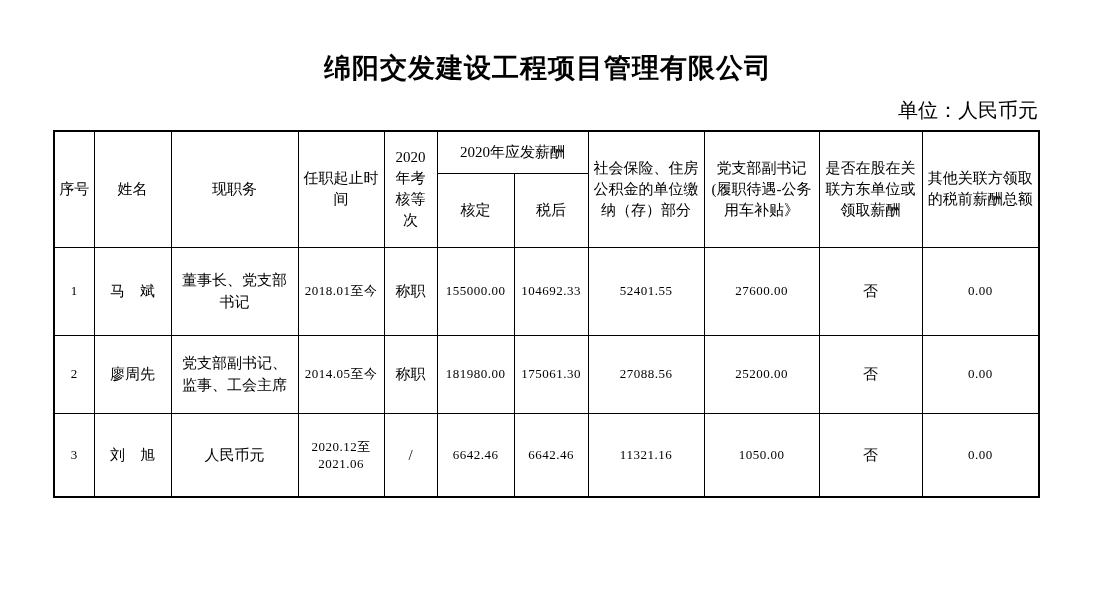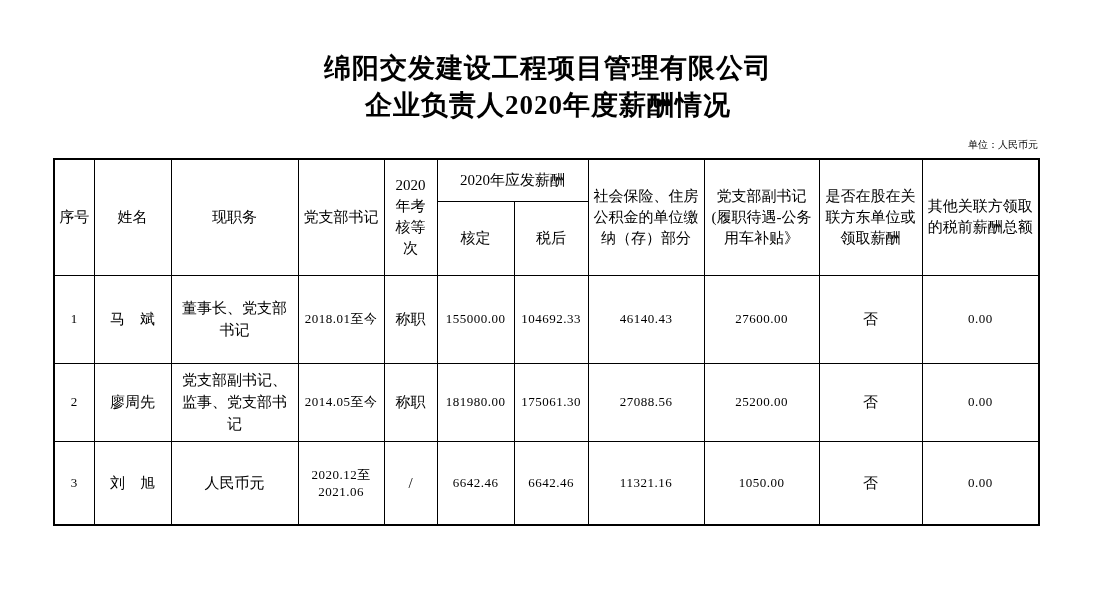--- a/index.html
+++ b/index.html
@@ -27,21 +27,21 @@
     line-height: 37px;
     letter-spacing: 1px;
   }
   .unit-row {
     width: 985px;
     margin: 10px 0 6px 53px;
     text-align: right;
   }
   .unit-label {
     font-family: "Liberation Sans", "DejaVu Sans", sans-serif;
-    font-size: 10px;
+    font-size: 20px;
   }
   table.salary-table {
     margin-left: 53px;
     width: 985px;
     border-collapse: collapse;
     table-layout: fixed;
     border: 2px solid #000000;
   }
   table.salary-table th,
   table.salary-table td {
@@ -70,21 +70,20 @@
     letter-spacing: 0.5px;
   }
 </style>
 </head>
 <body>
 
 <div class="page">
 
   <div class="title-block">
     <div class="title-line">绵阳交发建设工程项目管理有限公司</div>
-    <div class="title-line">企业负责人2020年度薪酬情况</div>
   </div>
 
   <div class="unit-row">
     <span class="unit-label">单位：人民币元</span>
   </div>
 
   <table class="salary-table">
     <colgroup>
       <col style="width:40px">
       <col style="width:77px">
@@ -96,21 +95,21 @@
       <col style="width:116px">
       <col style="width:115px">
       <col style="width:103px">
       <col style="width:117px">
     </colgroup>
     <thead>
       <tr class="hdr-top">
         <th rowspan="2">序号</th>
         <th rowspan="2">姓名</th>
         <th rowspan="2">现职务</th>
-        <th rowspan="2">党支部书记</th>
+        <th rowspan="2">任职起止时间</th>
         <th rowspan="2">2020年考核等次</th>
         <th colspan="2">2020年应发薪酬</th>
         <th rowspan="2">社会保险、住房公积金的单位缴纳（存）部分</th>
         <th rowspan="2">党支部副书记(履职待遇-公务用车补贴》</th>
         <th rowspan="2">是否在股在关联方东单位或领取薪酬</th>
         <th rowspan="2">其他关联方领取的税前薪酬总额</th>
       </tr>
       <tr class="hdr-sub">
         <th>核定</th>
         <th>税后</th>
@@ -118,29 +117,29 @@
     </thead>
     <tbody>
       <tr class="data-row-1">
         <td class="num">1</td>
         <td class="cn">马　斌</td>
         <td class="cn">董事长、党支部书记</td>
         <td class="num">2018.01至今</td>
         <td class="cn">称职</td>
         <td class="num">155000.00</td>
         <td class="num">104692.33</td>
-        <td class="num">46140.43</td>
+        <td class="num">52401.55</td>
         <td class="num">27600.00</td>
         <td class="cn">否</td>
         <td class="num">0.00</td>
       </tr>
       <tr class="data-row-2">
         <td class="num">2</td>
         <td class="cn">廖周先</td>
-        <td class="cn">党支部副书记、监事、党支部书记</td>
+        <td class="cn">党支部副书记、监事、工会主席</td>
         <td class="num">2014.05至今</td>
         <td class="cn">称职</td>
         <td class="num">181980.00</td>
         <td class="num">175061.30</td>
         <td class="num">27088.56</td>
         <td class="num">25200.00</td>
         <td class="cn">否</td>
         <td class="num">0.00</td>
       </tr>
       <tr class="data-row-3">

